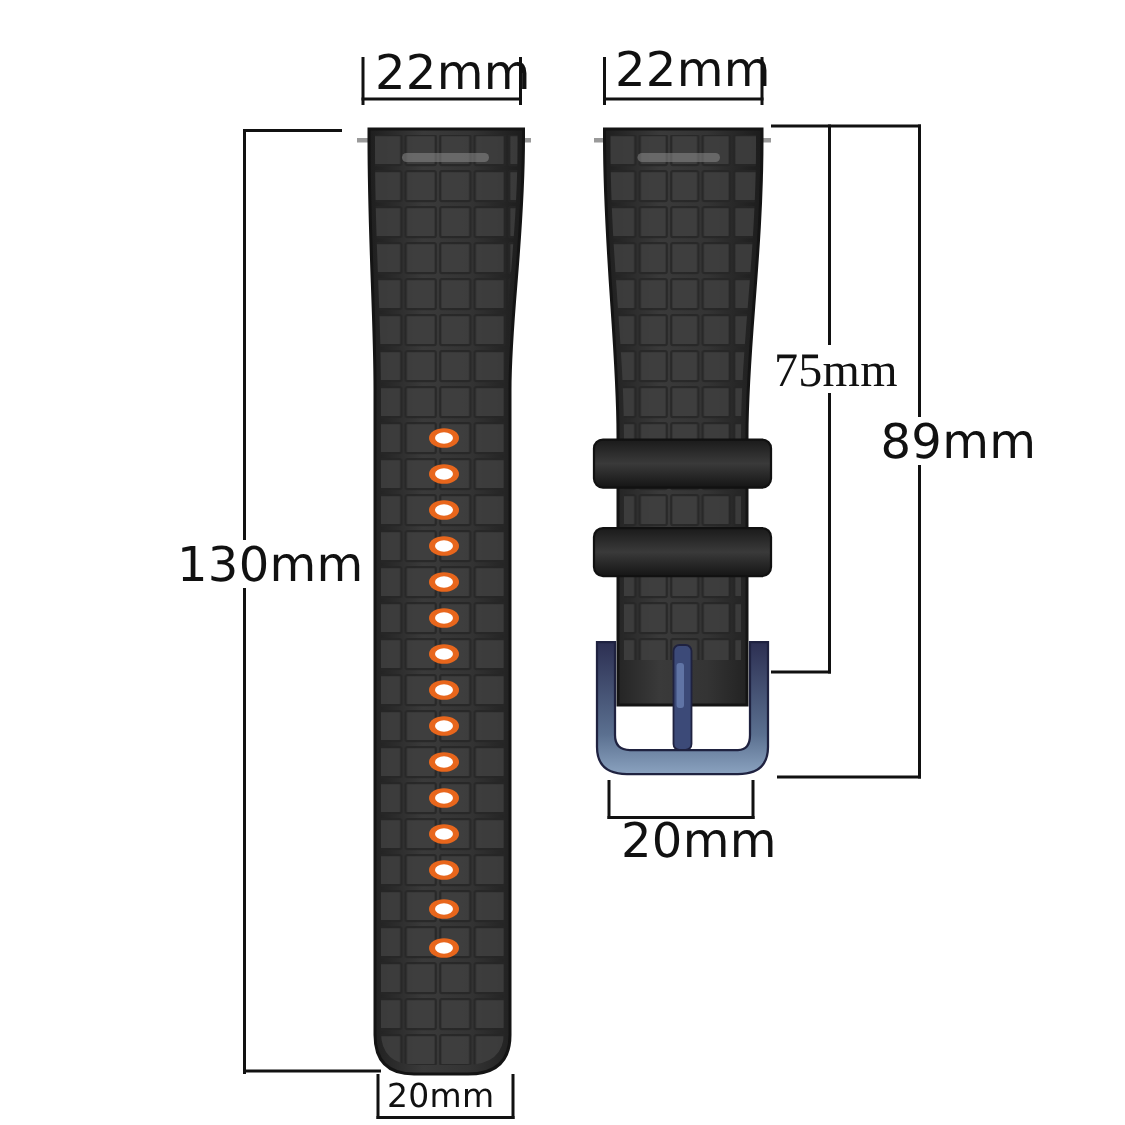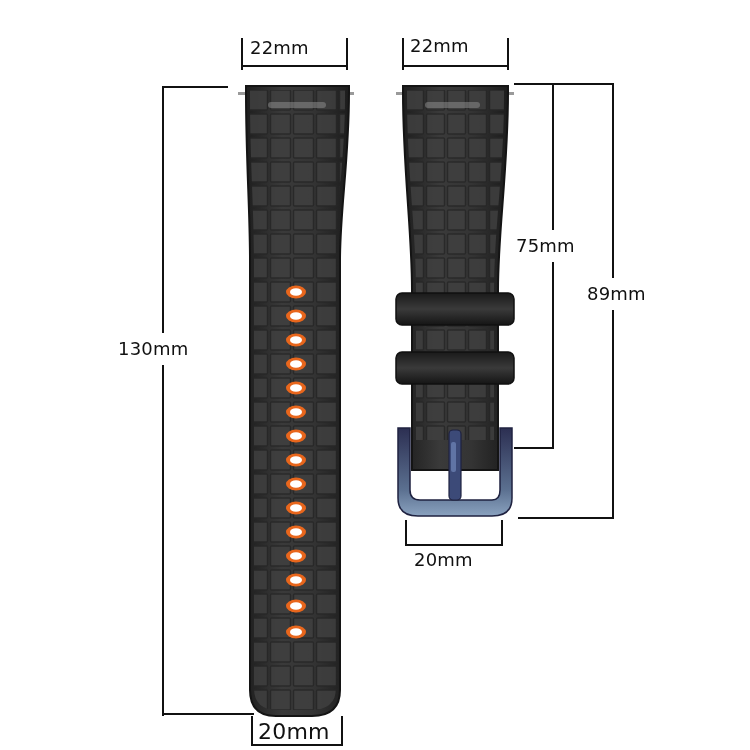--- a/index.html
+++ b/index.html
@@ -1,18 +1,18 @@
 <!DOCTYPE html>
 <html><head>
 <meta charset="utf-8">
 <style>
   html,body{margin:0;padding:0;background:#ffffff;}
   body{width:750px;height:750px;position:relative;overflow:hidden;font-family:"DejaVu Sans","Liberation Sans",sans-serif;}
   .line{position:absolute;background:#111;}
-  .label{position:absolute;font-size:18px;color:#111;background:#fff;line-height:28px;white-space:nowrap;letter-spacing:0.2px;}
+  .label{position:absolute;font-size:32px;color:#111;background:#fff;line-height:28px;white-space:nowrap;letter-spacing:0.2px;}
   svg{position:absolute;left:0;top:0;}
 </style>
 </head>
 <body>
 
 <svg width="750" height="750" viewBox="0 0 750 750">
   <defs>
     <linearGradient id="strapShade" x1="0" x2="1" y1="0" y2="0">
       <stop offset="0" stop-color="#1e1e1e"></stop>
       <stop offset="0.35" stop-color="#3a3a3a"></stop>
@@ -101,42 +101,42 @@
   <div class="line" style="left:241px;top:38px;width:2px;height:32px;"></div>
   <div class="line" style="left:346px;top:38px;width:2px;height:32px;"></div>
   <div class="line" style="left:241px;top:65px;width:107px;height:2px;"></div>
   <div class="label" style="left:250px;top:34px;background:transparent;">22mm</div>
 </div>
 
 <div>
   <div class="line" style="left:162px;top:86px;width:66px;height:2px;"></div>
   <div class="line" style="left:162px;top:86px;width:2px;height:630px;"></div>
   <div class="line" style="left:162px;top:713px;width:92px;height:2px;"></div>
-  <div class="label" style="left:118px;top:333px;padding:2px 0;text-align:right;">130mm</div>
+  <div class="label" style="left:118px;top:360px;padding:2px 0;text-align:right;">130mm</div>
 </div>
 
 <div>
   <div class="line" style="left:251px;top:716px;width:2px;height:30px;"></div>
   <div class="line" style="left:341px;top:716px;width:2px;height:30px;"></div>
   <div class="line" style="left:251px;top:744px;width:92px;height:2px;"></div>
   <div class="label" style="left:258px;top:718px;font-size:22px;background:transparent;">20mm</div>
 </div>
 
 <div>
   <div class="line" style="left:402px;top:38px;width:2px;height:32px;"></div>
   <div class="line" style="left:507px;top:38px;width:2px;height:32px;"></div>
   <div class="line" style="left:402px;top:65px;width:107px;height:2px;"></div>
   <div class="label" style="left:410px;top:32px;background:transparent;">22mm</div>
 </div>
 
 <div>
   <div class="line" style="left:514px;top:83px;width:100px;height:2px;"></div>
   <div class="line" style="left:552px;top:83px;width:2px;height:366px;"></div>
   <div class="line" style="left:514px;top:447px;width:40px;height:2px;"></div>
-  <div class="label" style="left:516px;top:230px;padding:2px 0;">75mm</div>
+  <div class="label" style="left:516px;top:230px;padding:2px 0;font-family:Liberation Serif, serif;">75mm</div>
 </div>
 
 <div>
   <div class="line" style="left:612px;top:83px;width:2px;height:436px;"></div>
   <div class="line" style="left:518px;top:517px;width:96px;height:2px;"></div>
   <div class="label" style="left:575px;top:278px;padding:2px 0;margin-left:12px;">89mm</div>
 </div>
 
 <div>
   <div class="line" style="left:405px;top:520px;width:2px;height:26px;"></div>

